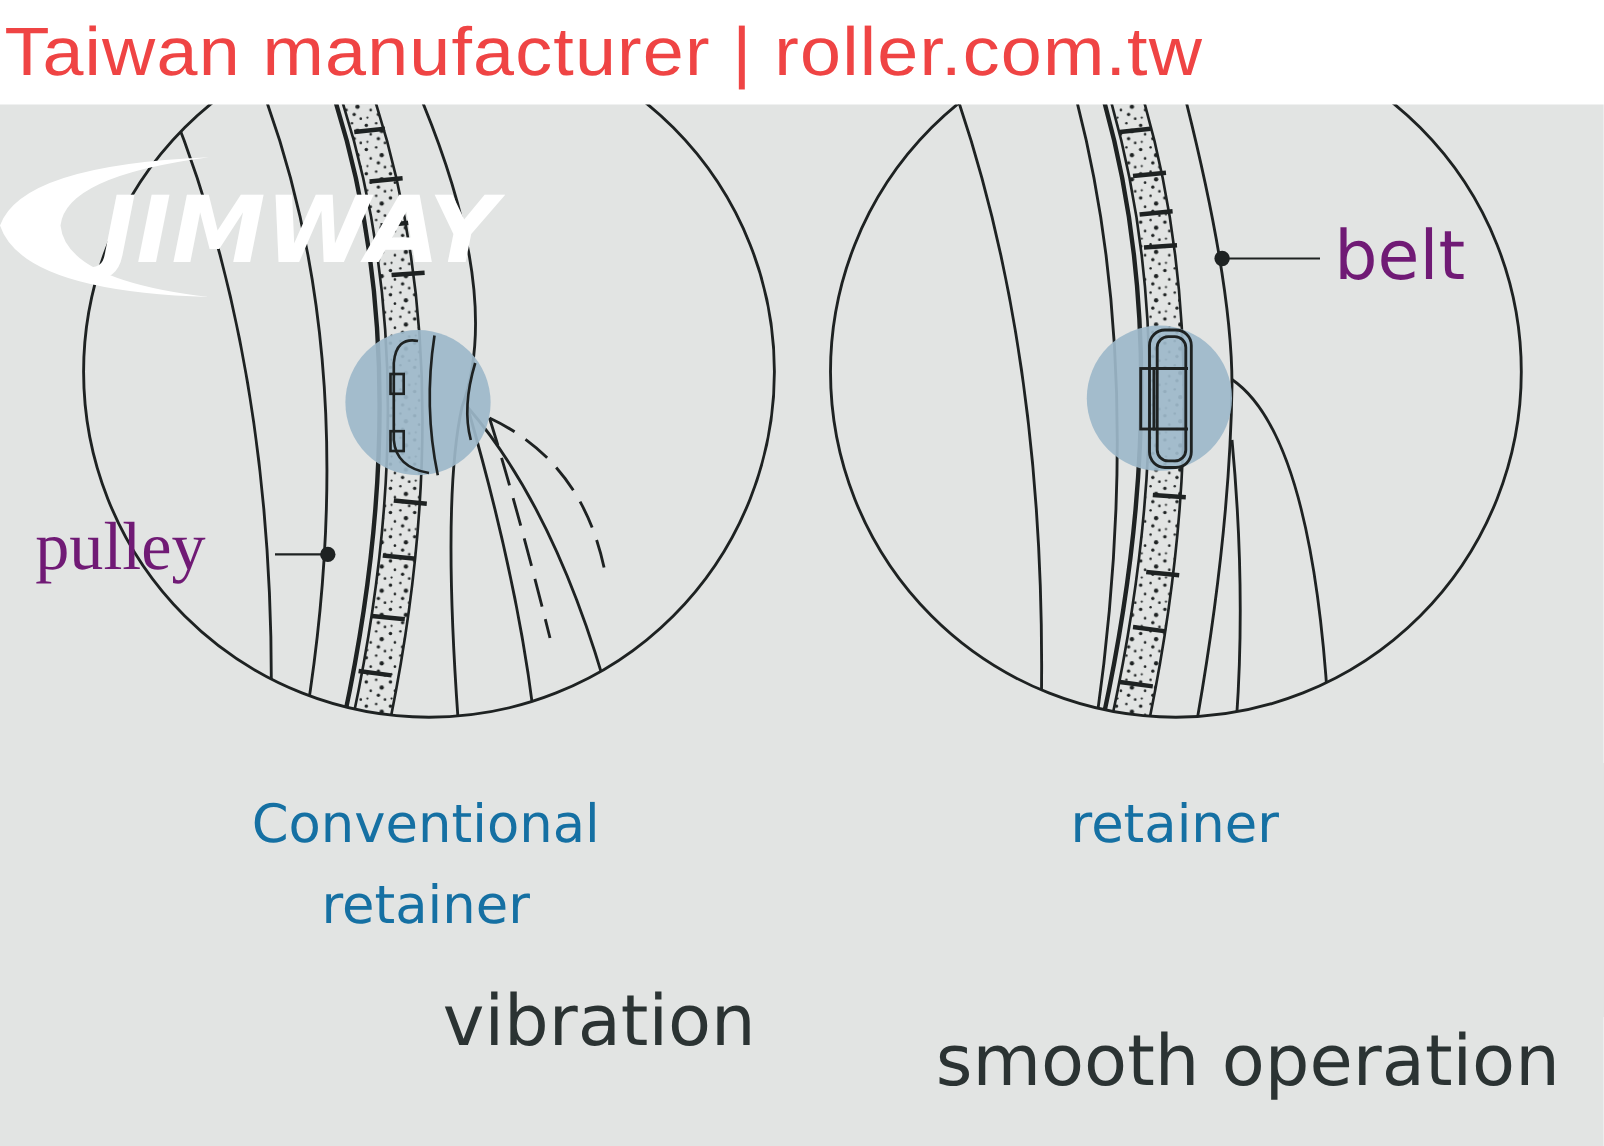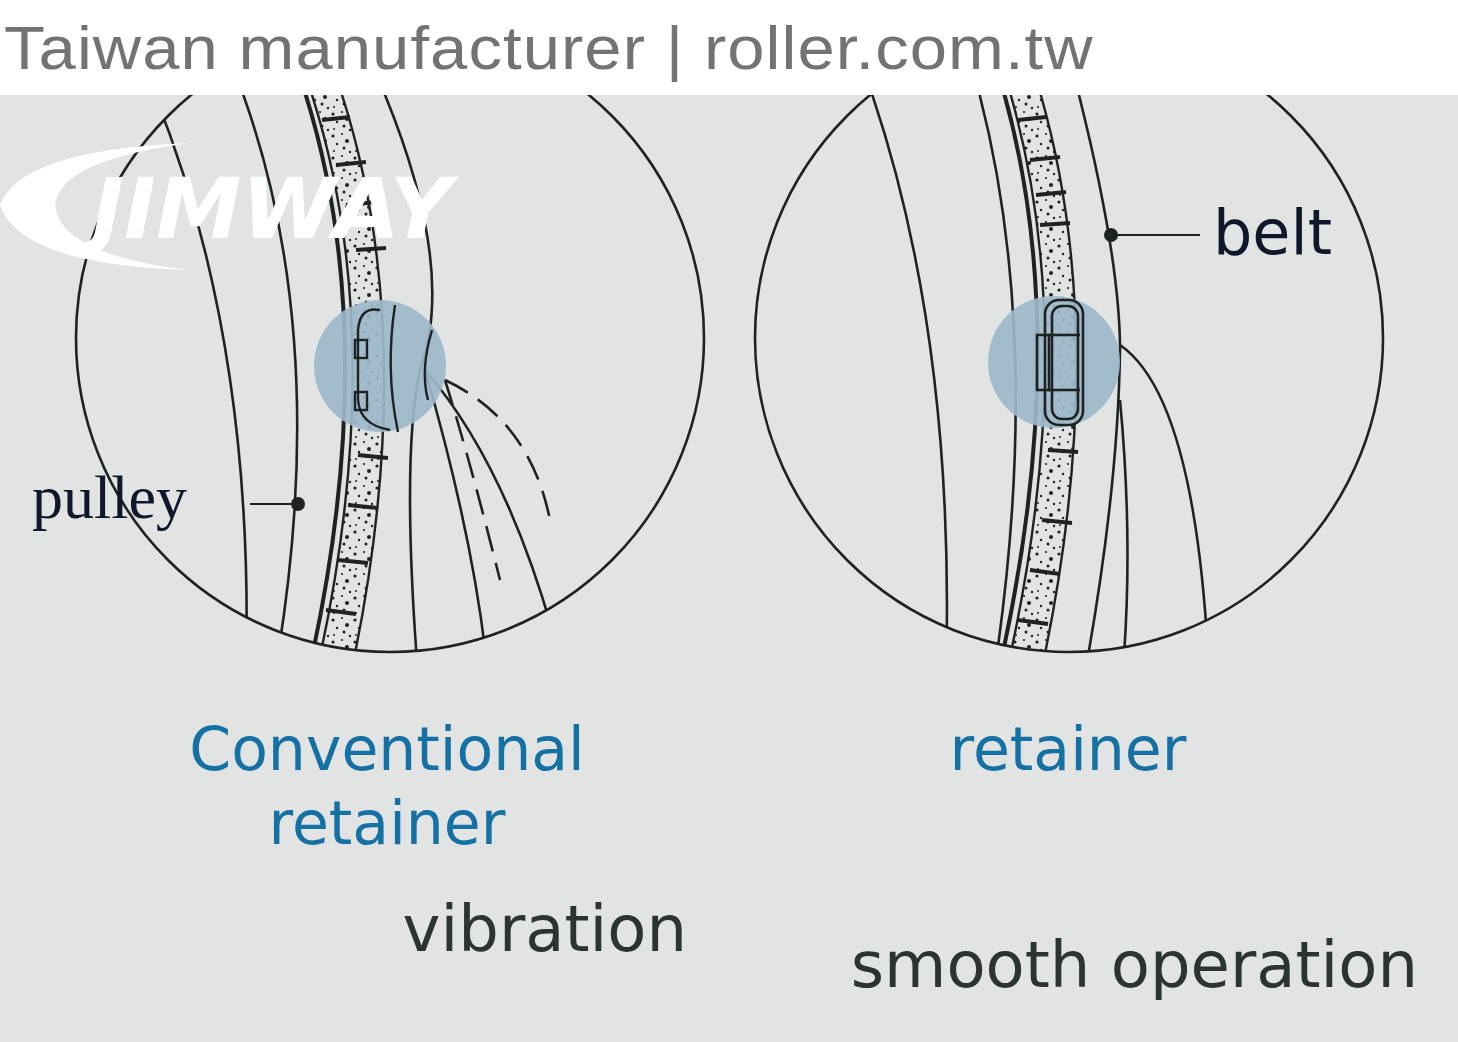--- a/index.html
+++ b/index.html
@@ -1,30 +1,30 @@
 <!DOCTYPE html>
 <html><head>
   <meta charset="utf-8">
   <style>
     html, body { margin: 0; padding: 0; background: #ffffff; }
     body { width: 1458px; height: 1042px; position: relative; overflow: hidden; }
     .header {
       position: absolute; left: 0; top: 0; width: 1458px; height: 118px; background: #ffffff;
-      font-family: "Liberation Sans", sans-serif; font-size: 62px; color: #737373;
+      font-family: "Liberation Sans", sans-serif; font-size: 62px; color: #ef4444;
       line-height: 95px; padding-left: 4px; box-sizing: border-box; letter-spacing: 1px;
       transform-origin: left center;
     }
     .header span { display: inline-block; transform: scaleX(1.08); transform-origin: left center; }
     .panel { position: absolute; left: 0; top: 95px; width: 1458px; height: 947px; background: #e2e4e3; }
     svg.diagram { position: absolute; left: 0; top: 0; }
     .label {
       position: absolute; font-family: "DejaVu Sans", sans-serif; white-space: nowrap;
     }
-    .callout { font-size: 62px; color: #0f172a; }
-    .title { font-size: 60px; color: #1570a3; text-align: center; line-height: 74px; }
+    .callout { font-size: 62px; color: #701a75; }
+    .title { font-size: 48px; color: #1570a3; text-align: center; line-height: 74px; }
     .sub { font-size: 64px; color: #2b3333; text-align: right; }
   </style>
 </head>
 <body>
 
 <div class="header">
   <span>Taiwan manufacturer | roller.com.tw</span>
 </div>
 
 <div class="panel"></div>

